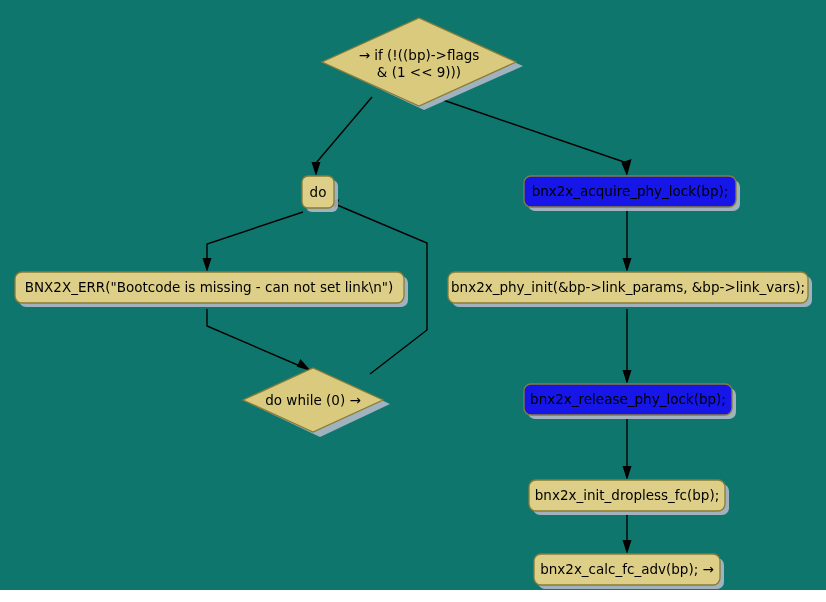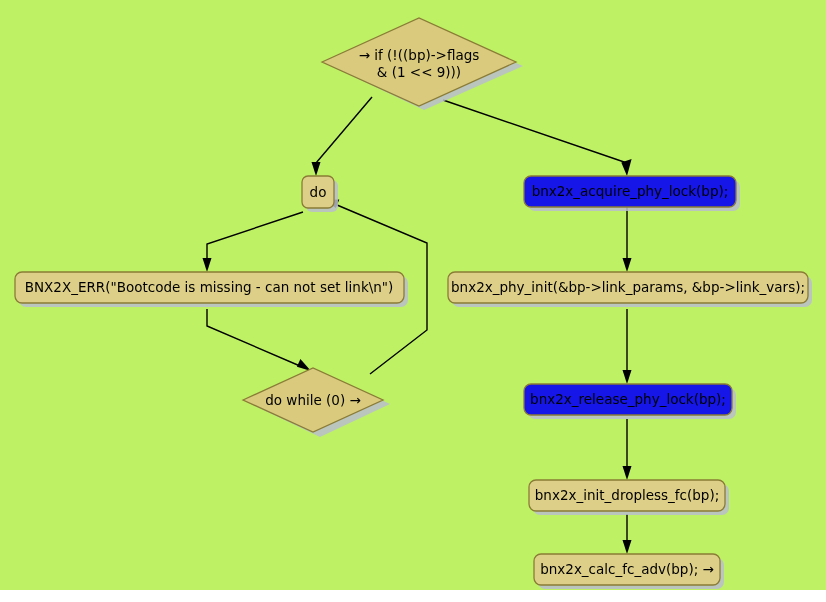--- a/index.html
+++ b/index.html
@@ -10,21 +10,21 @@
   body {
     width: 826px;
     height: 602px;
     font-family: "DejaVu Sans", sans-serif;
     overflow: hidden;
   }
   #canvas {
     position: relative;
     width: 826px;
     height: 590px;
-    background: #bef264;
+    background: #0f766e;
   }
   svg#flow {
     position: absolute;
     left: 0;
     top: 0;
     width: 826px;
     height: 602px;
     display: block;
   }
   .node-label {

